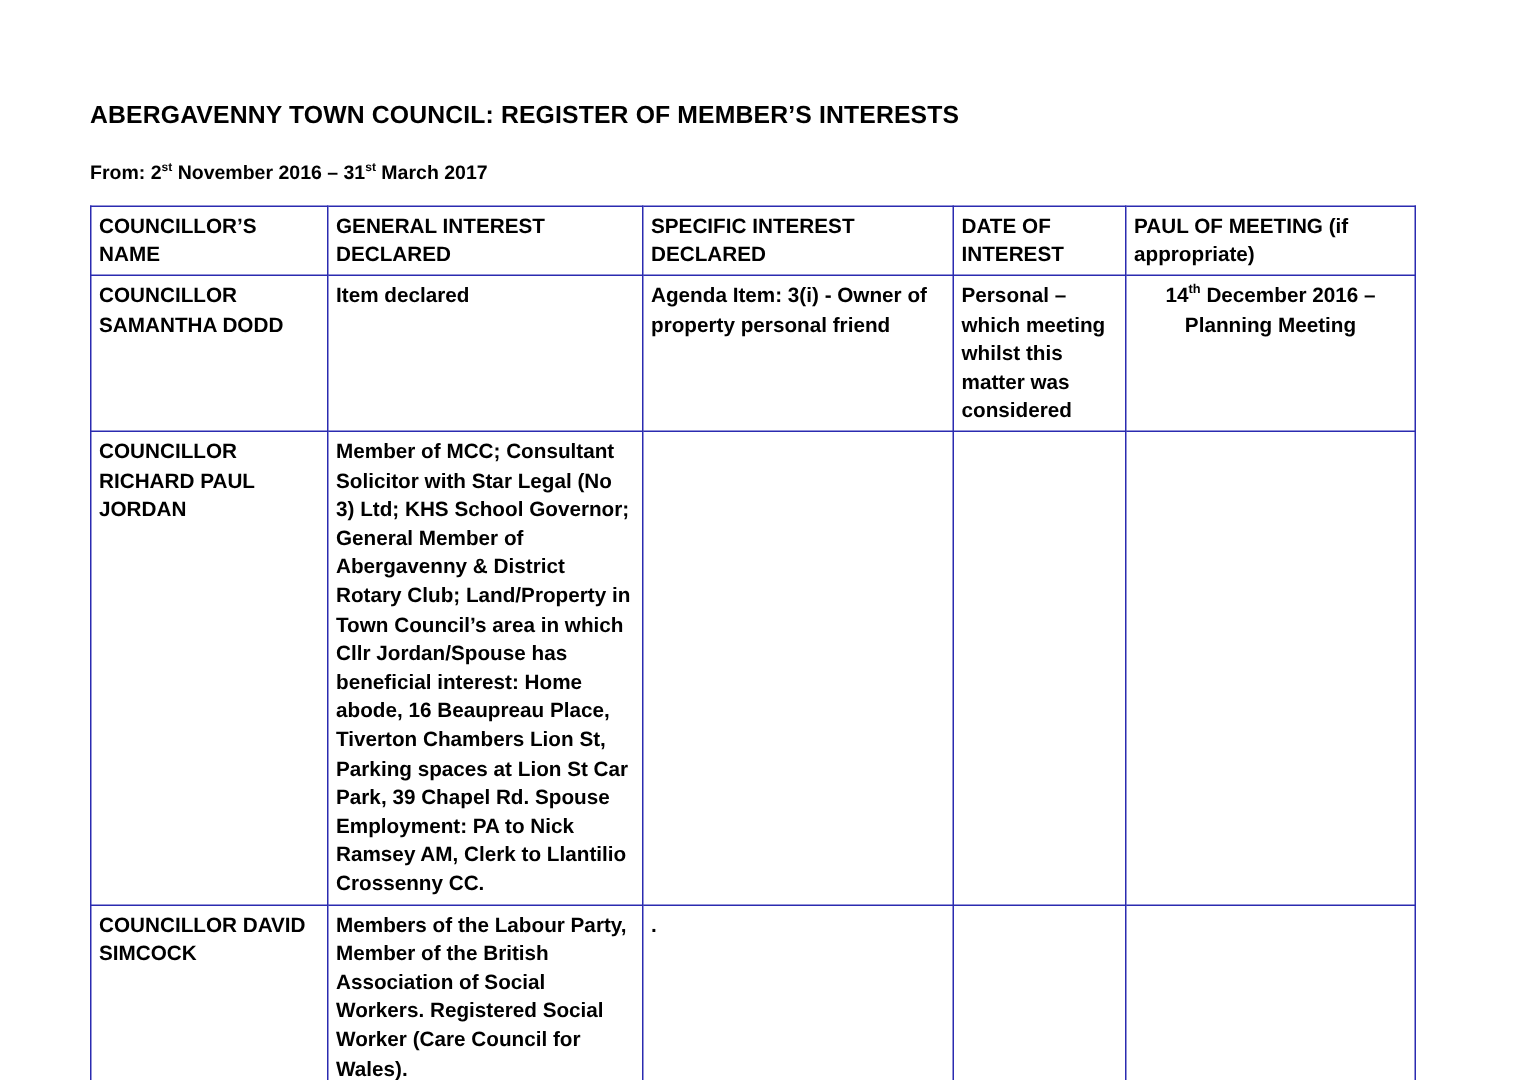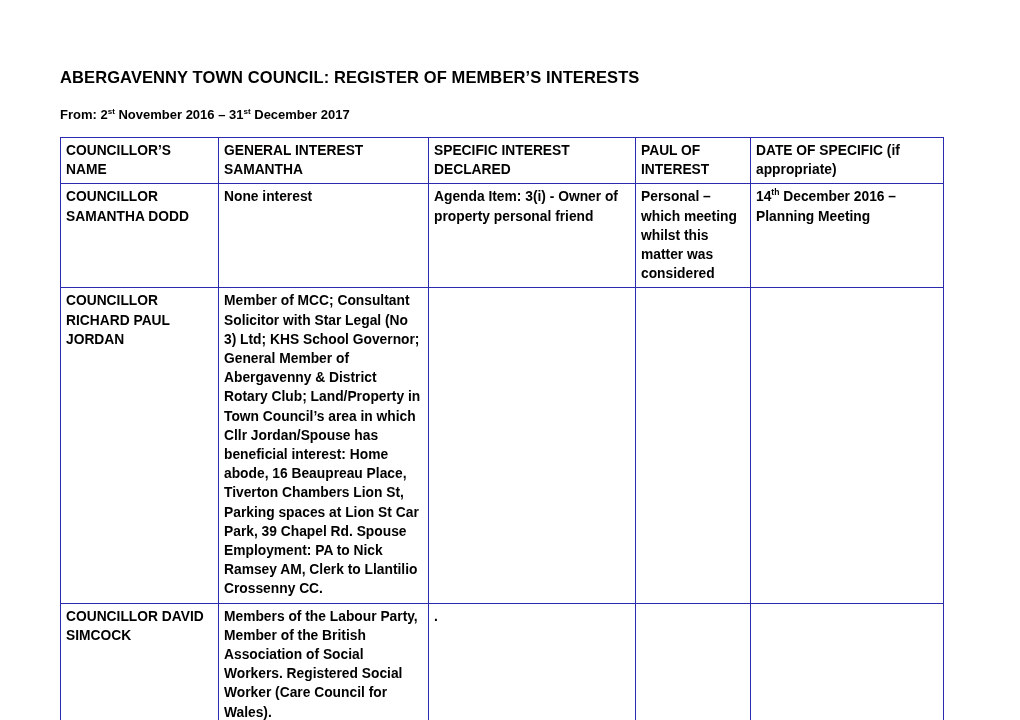--- a/index.html
+++ b/index.html
@@ -64,62 +64,63 @@
     font-weight: bold;
     font-size: 13.8px;
     line-height: 19.2px;
   }
   .col-name   { width: 158px; }
   .col-general{ width: 210px; }
   .col-specific { width: 207px; }
   .col-type   { width: 115px; }
   .col-date   { width: 193px; }
   td.cell-date {
+    text-align: center;
   }
   td.cell-date sup {
     font-size: 0.62em;
     vertical-align: super;
     line-height: 0;
   }
   .row-1 td { height: 66px; }
   .row-2 td { height: 296px; }
   .row-3 td { height: 88px; }
 </style>
 </head>
 <body>
 
 <div class="page">
 
   <div class="doc-title">ABERGAVENNY TOWN COUNCIL:  REGISTER OF MEMBER’S INTERESTS</div>
 
   <div class="date-range">
-    <span>From:  2</span><sup>st</sup><span> November 2016 – 31</span><sup>st</sup><span> December 2017</span>
+    <span>From:  2</span><sup>st</sup><span> November 2016 – 31</span><sup>st</sup><span> March 2017</span>
   </div>
 
   <table class="register-table">
     <colgroup>
       <col class="col-name">
       <col class="col-general">
       <col class="col-specific">
       <col class="col-type">
       <col class="col-date">
     </colgroup>
     <thead>
       <tr>
         <th>COUNCILLOR’S NAME</th>
-        <th>GENERAL INTEREST SAMANTHA</th>
+        <th>GENERAL INTEREST DECLARED</th>
         <th>SPECIFIC INTEREST DECLARED</th>
-        <th>PAUL OF INTEREST</th>
-        <th>DATE OF SPECIFIC (if appropriate)</th>
+        <th>DATE OF INTEREST</th>
+        <th>PAUL OF MEETING (if appropriate)</th>
       </tr>
     </thead>
     <tbody>
       <tr class="row-1">
         <td>COUNCILLOR SAMANTHA DODD</td>
-        <td>None interest</td>
+        <td>Item declared</td>
         <td>Agenda Item:  3(i) -  Owner of property personal friend</td>
         <td>Personal – which meeting whilst this matter was considered</td>
         <td class="cell-date"><span>14</span><sup>th</sup><span> December 2016 – Planning Meeting</span></td>
       </tr>
       <tr class="row-2">
         <td>COUNCILLOR RICHARD PAUL JORDAN</td>
         <td>Member of MCC; Consultant Solicitor with Star Legal (No 3) Ltd;  KHS School Governor;  General Member of Abergavenny &amp; District Rotary Club;  Land/Property in Town Council’s area in which Cllr Jordan/Spouse has beneficial interest: Home abode, 16 Beaupreau Place, Tiverton Chambers Lion St, Parking spaces at Lion St Car Park, 39 Chapel Rd.  Spouse Employment:  PA to Nick Ramsey AM, Clerk to Llantilio Crossenny CC.</td>
         <td></td>
         <td></td>
         <td class="cell-date"><span></span><sup></sup><span></span></td>

